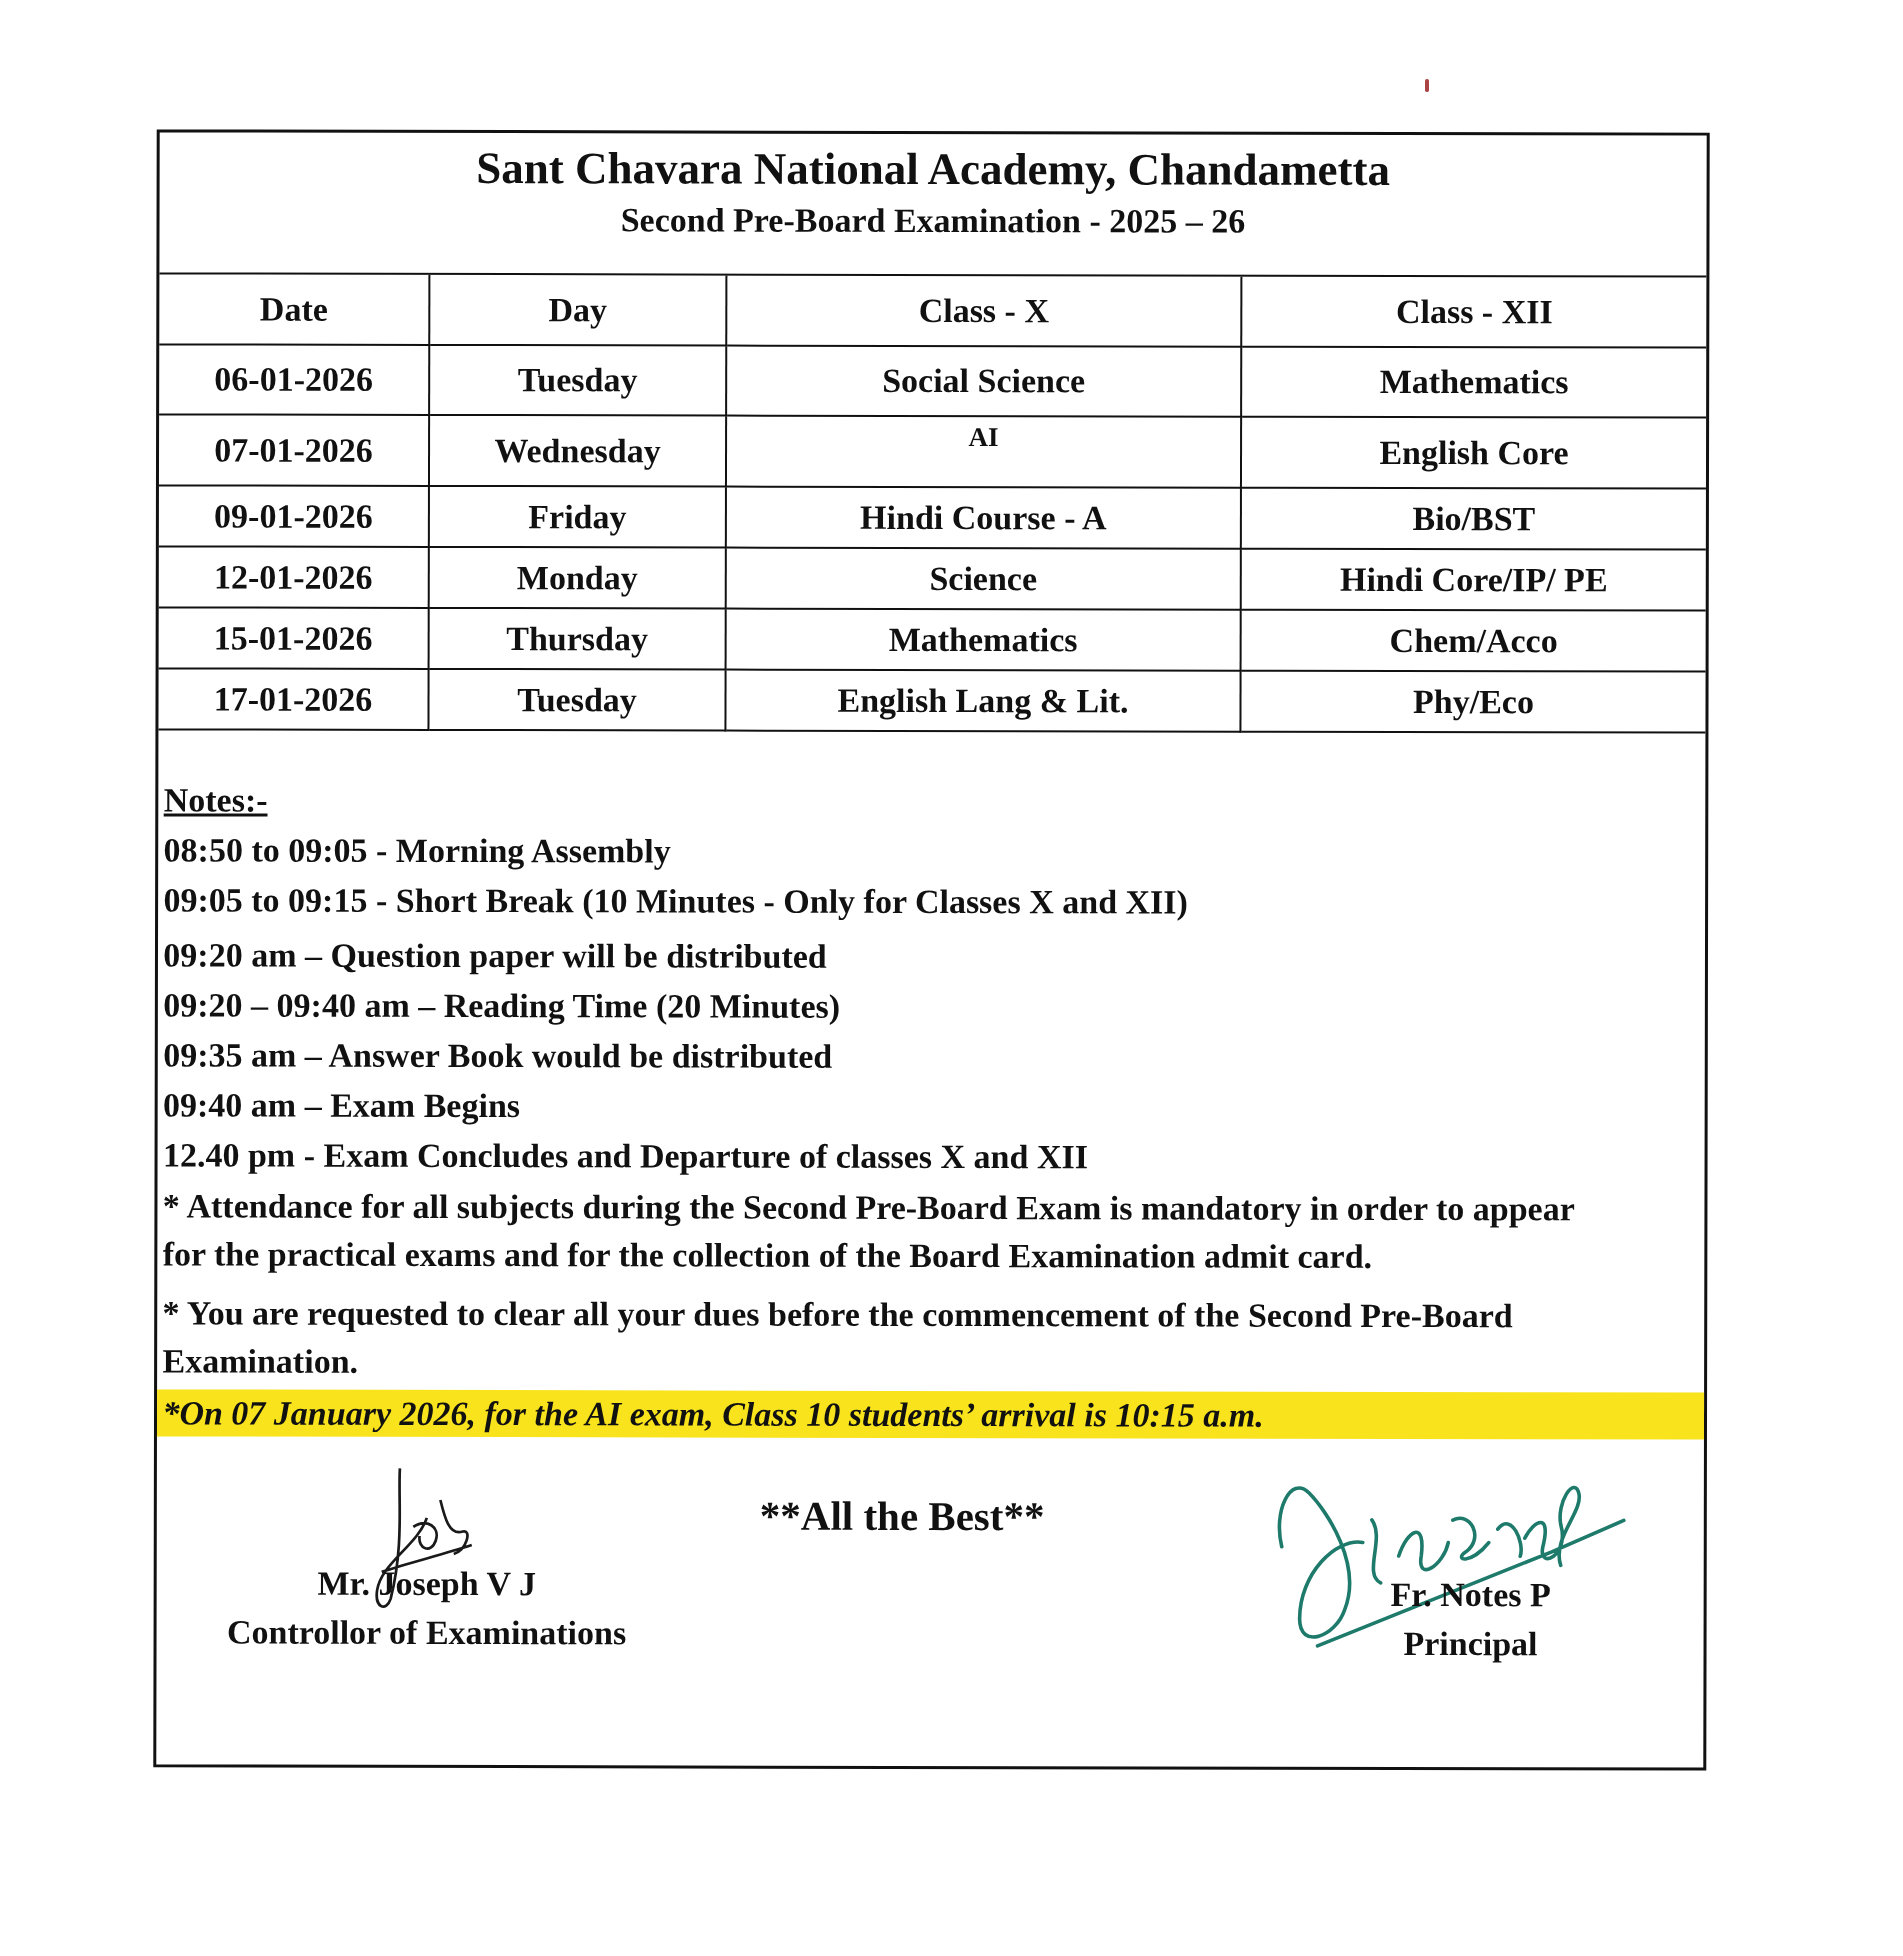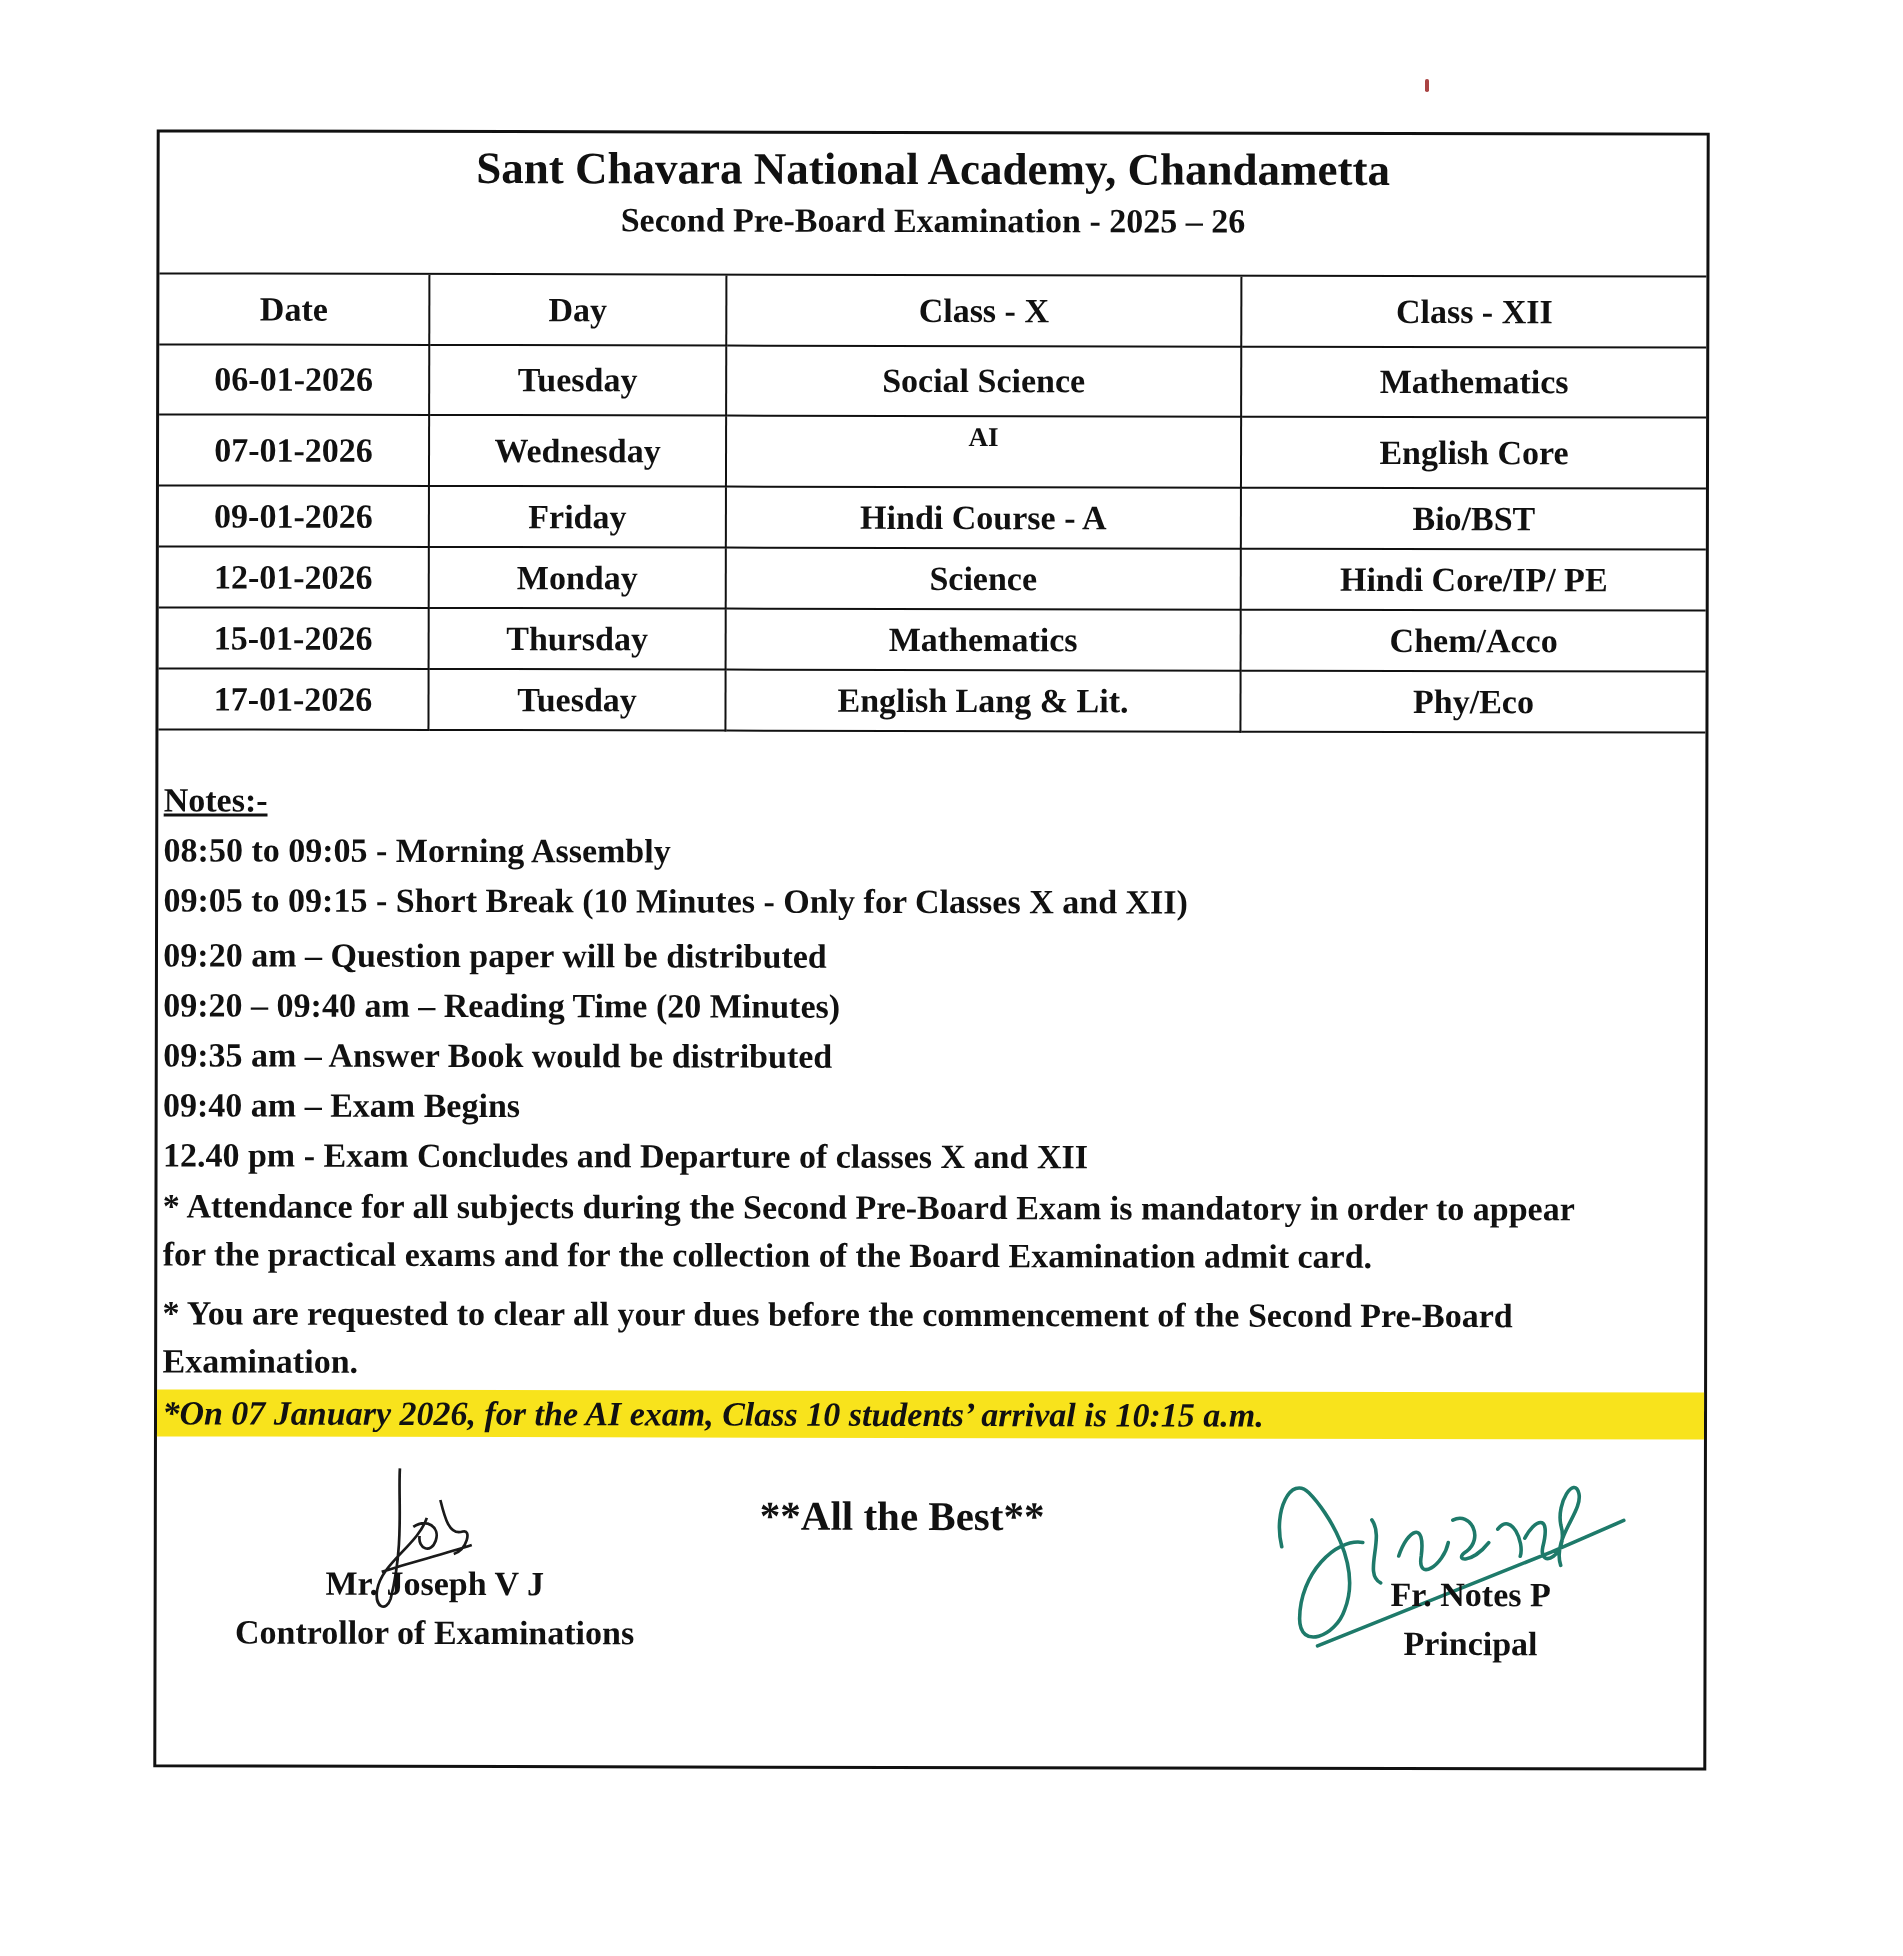--- a/index.html
+++ b/index.html
@@ -38,21 +38,21 @@
   .note-line { white-space: nowrap; }
   .para { line-height: 48px; margin-top: 2.7px; }
   .para2 { margin-top: 10.8px; }
   .highlight {
     background: #f8e31c; font-style: italic; margin-left: -5.4px; padding-left: 5.4px;
     margin-right: 0; height: 47px; line-height: 47px; margin-top: 3.6px;
   }
 
   .footer { position: relative; height: 270px; }
   .all-best { position: absolute; left: 603px; top: 54px; font-size: 41px; text-align: right; }
-  .sig-left { position: absolute; left: 44px; top: 122px; width: 468px; text-align: center; font-size: 34px; line-height: 49px; }
+  .sig-left { position: absolute; left: 36px; top: 122px; width: 468px; text-align: center; font-size: 34px; line-height: 49px; }
   .sig-right { position: absolute; left: 1179px; top: 131px; width: 270px; text-align: center; font-size: 34px; line-height: 49px; }
   .sig-svg-left { position: absolute; left: 207px; top: 27px; }
   .sig-svg-right { position: absolute; left: 1107px; top: 18px; }
   .speck { position: absolute; width: 4.5px; height: 7.2px; background: #a44; border-radius: 1.8px; }
 </style>
 </head>
 <body>
 
 <div class="speck" style="left:1425px; top:79px; width:3.6px; height:12.6px;"></div>
 

